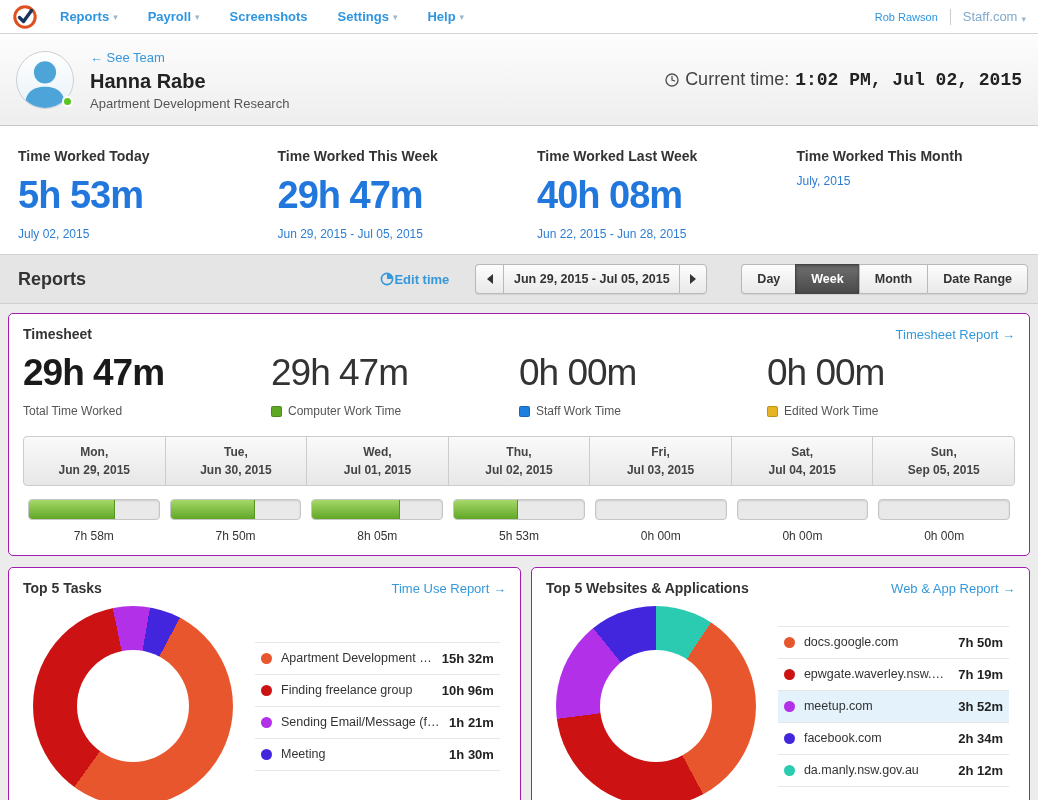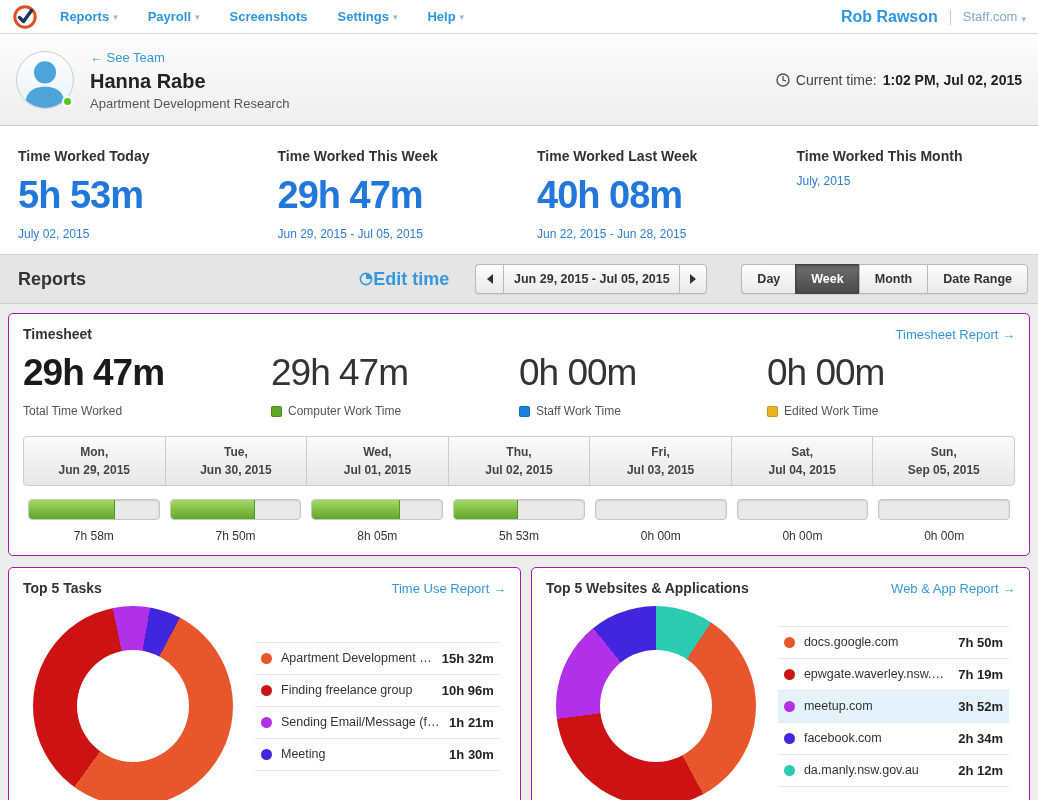--- a/index.html
+++ b/index.html
@@ -8,50 +8,50 @@
 
   
   .topnav { height:34px; background:#fff; border-bottom:1px solid #d6d6d6;
     display:flex; align-items:center; padding:0 12px; }
   .logo { width:26px; height:26px; margin-right:22px; }
   .menu { display:flex; gap:30px; align-items:center; }
   .menu-item { font-size:13px; font-weight:bold; color:#2e95e0; cursor:pointer;
     display:flex; align-items:center; gap:4px; }
   .caret { font-size:9px; color:#9bb6cc; }
   .nav-right { margin-left:auto; display:flex; align-items:center; gap:12px; }
-  .nav-user { font-size:16px; font-weight:bold; color:#2e95e0;text-align:center; }
+  .nav-user { font-size:11px; font-weight:normal; color:#2e95e0;text-align:center; }
   .nav-sep { width:1px; height:16px; background:#ccc; }
   .nav-brand { font-size:13px; color:#7fa9cc; display:flex; align-items:flex-end; gap:4px; }
 
   
   .userbar { height:92px; background:linear-gradient(180deg,#fdfdfd,#eeeeee);
     border-bottom:1px solid #c9c9c9; display:flex; align-items:center; padding:0 16px; }
   .avatar-wrap { position:relative; width:58px; height:58px; margin-right:16px; }
   .avatar { width:58px; height:58px; border-radius:50%; border:1px solid #cfcfcf;
     background:linear-gradient(180deg,#ffffff,#e8f2f8); overflow:hidden; }
   .status-dot { position:absolute; right:1px; bottom:2px; width:11px; height:11px;
     border-radius:50%; background:#58c520; border:2px solid #fff; }
   .see-team { font-size:13px; color:#3598db; text-decoration:none; display:inline-block; margin-bottom:5px; }
   .user-name { font-size:20px; font-weight:bold; color:#222; margin-bottom:3px; }
   .user-sub { font-size:13px; color:#555; }
-  .current-time { margin-left:auto; font-size:14px; color:#444; display:flex; align-items:center; gap:6px; }
-  .current-time b { color:#222; }
+  .current-time { margin-left:auto; font-size:18px; color:#444; display:flex; align-items:center; gap:6px; }
+  .current-time b { color:#222;font-family:Liberation Mono, monospace; }
 
   
   .statrow { height:128px; background:#fff; display:flex; }
   .stat { width:25%; padding:22px 0 0 18px; }
   .stat-title { font-size:14px; font-weight:bold; color:#333; }
   .stat-value { font-size:38px; font-weight:bold; color:#2277dd; margin-top:10px; letter-spacing:-1px; }
   .stat-period { font-size:12px; color:#2d7dd2; margin-top:10px; }
 
   
   .reportsbar { height:50px; background:#e5e5e5; border-top:1px solid #d0d0d0;
     border-bottom:1px solid #d0d0d0; display:flex; align-items:center; padding:0 10px; }
   .reports-title { font-size:18px; font-weight:bold; color:#333; margin-left:8px; }
-  .edit-time { margin-left:auto; font-size:18px; font-weight:bold; color:#3598db;
+  .edit-time { margin-left:auto; font-size:13px; font-weight:bold; color:#3598db;
     display:flex; align-items:center; cursor:pointer; }
   .btn { background:linear-gradient(180deg,#fdfdfd,#e9e9e9); border:1px solid #b9b9b9;
     height:30px; font-size:12.5px; font-weight:bold; color:#333; cursor:pointer;
     display:flex; align-items:center; justify-content:center; }
   .btn-group { display:flex; border-radius:4px; box-shadow:0 1px 1px rgba(0,0,0,.08); }
   .btn-group .btn { border-right-width:0; }
   .btn-group .btn:first-child { border-radius:4px 0 0 4px; }
   .btn-group .btn:last-child { border-radius:0 4px 4px 0; border-right-width:1px; }
   .datenav { margin-left:26px; }
   .datenav .nav-arrow-btn { width:28px; }

